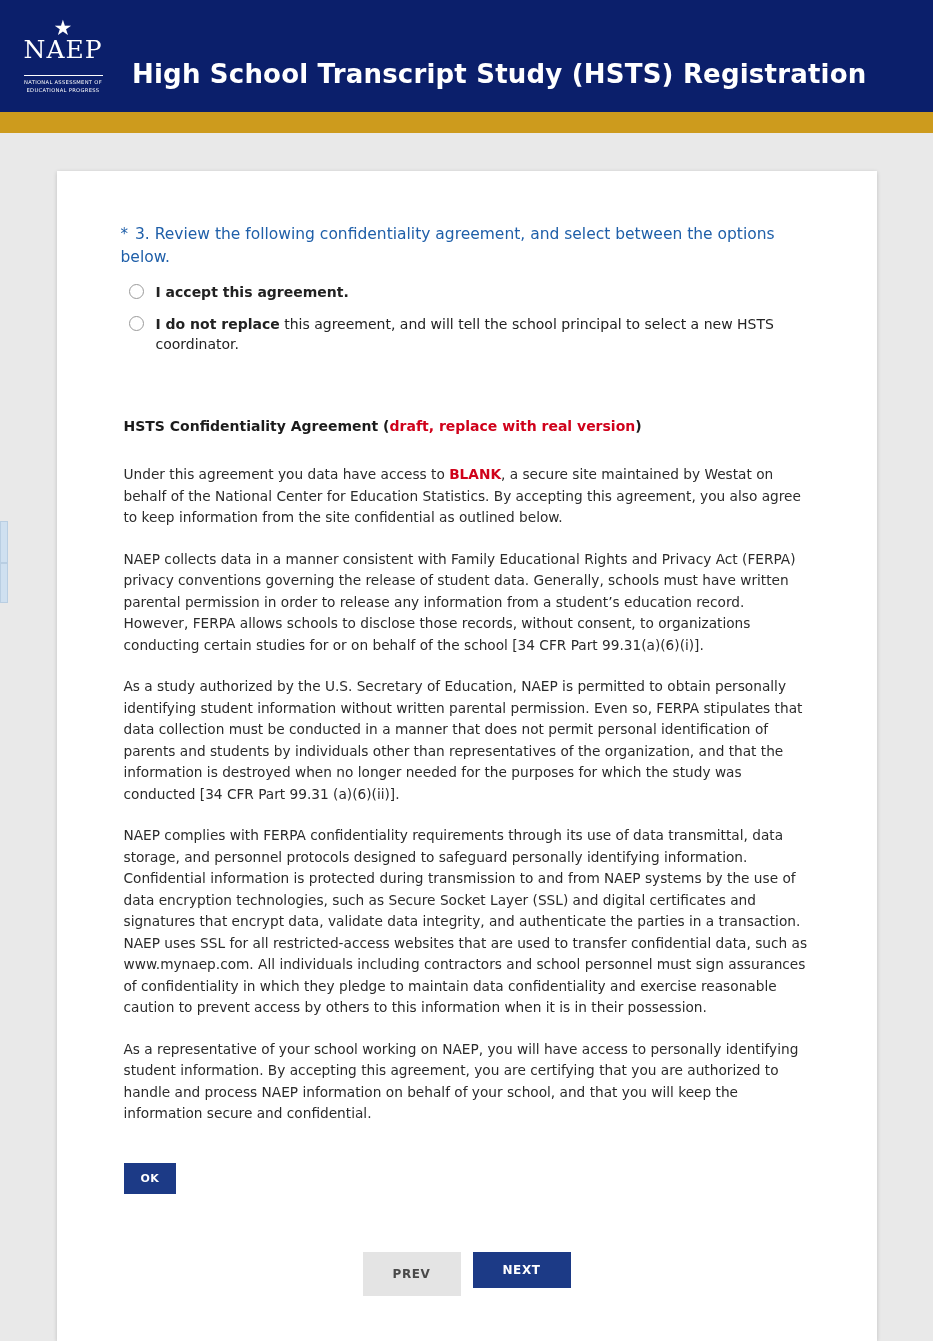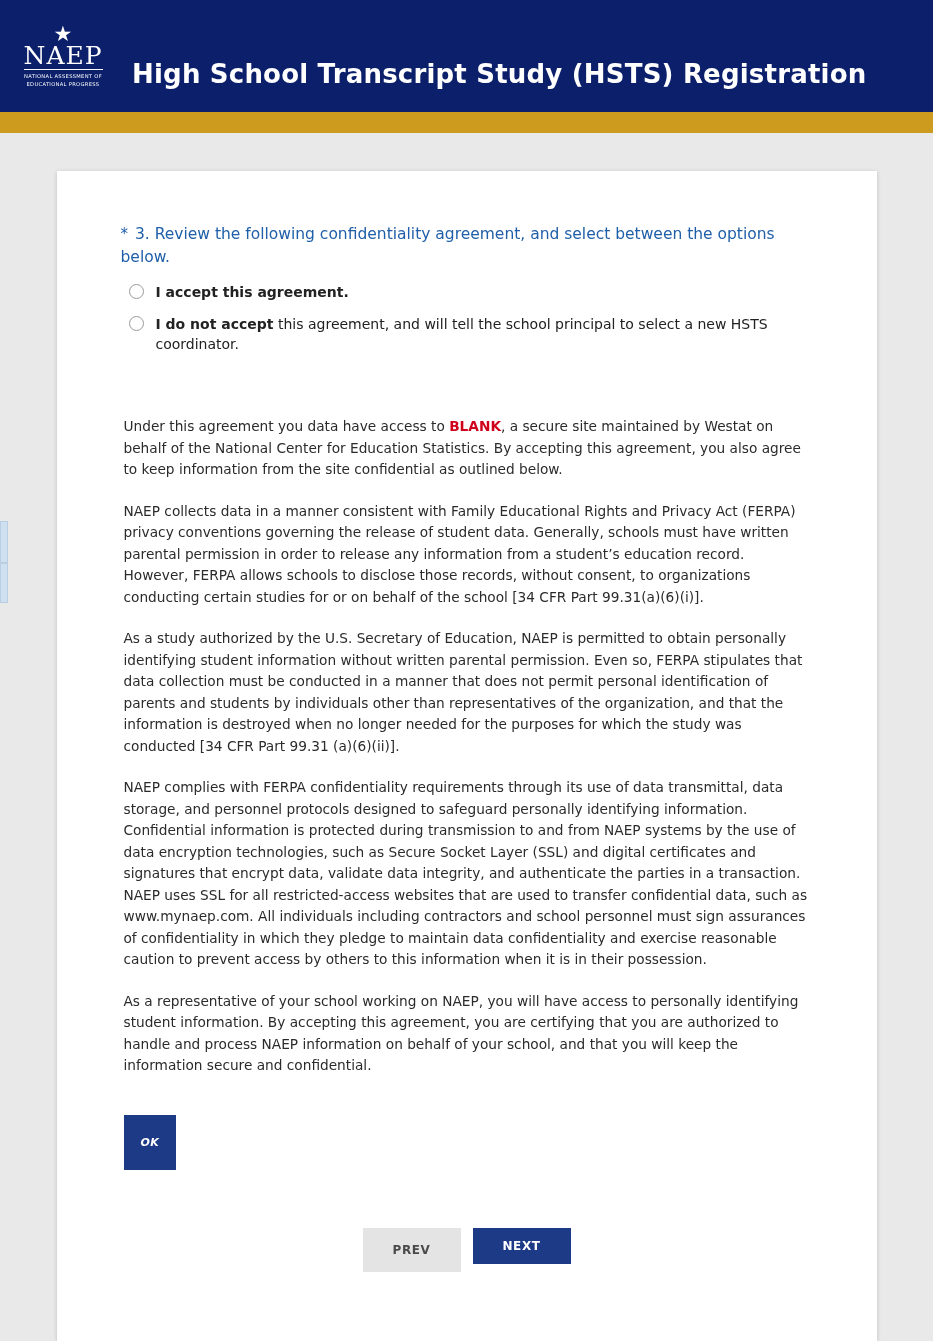--- a/index.html
+++ b/index.html
@@ -38,21 +38,21 @@
     font-size: 21px;
     color: #fff;
     margin-bottom: -2px;
   }
   .logo .naep {
     font-family: "DejaVu Serif", "Liberation Serif", serif;
     font-size: 25px;
     letter-spacing: 1px;
     font-weight: 400;
     border-bottom: 1.5px solid #fff;
-    padding-bottom: 1px;
+    padding-bottom: 13px;
   }
   .logo .sub {
     font-size: 5.2px;
     letter-spacing: .3px;
     text-align: center;
     margin-top: 3px;
     line-height: 1.5;
   }
   .header-title {
     color: #ffffff;
@@ -158,24 +158,23 @@
 
   
   .ok-btn {
     margin-top: 18px;
     background: #1c3a86;
     color: #fff;
     border: none;
     font-size: 11px;
     font-weight: bold;
     letter-spacing: .4px;
-    padding: 21px 17px;
-    cursor: pointer;
-    font-family: "DejaVu Sans", "Liberation Sans", sans-serif;
-    font-style: italic;
+    padding: 9px 17px;
+    cursor: pointer;
+    font-family: "DejaVu Sans", "Liberation Sans", sans-serif;
   }
   .nav-btns {
     display: flex;
     justify-content: center;
     gap: 12px;
     margin-top: 58px;
   }
   .btn-prev {
     background: #e4e4e4;
     color: #4a4a4a;
@@ -230,26 +229,29 @@
     <div class="options">
       <div class="opt-row">
         <div class="radio"></div>
         <div class="opt-label">
           <b>I accept this agreement.</b><span></span>
         </div>
       </div>
       <div class="opt-row">
         <div class="radio"></div>
         <div class="opt-label">
-          <b>I do not accept</b><span> this agreement, and will tell the school principal to select a new HSTS coordinator.</span>
+          <b>I do not replace</b><span> this agreement, and will tell the school principal to select a new HSTS coordinator.</span>
         </div>
       </div>
     </div>
 
     <div class="agreement">
+      <div class="agr-title">
+        <span>HSTS Confidentiality Agreement (</span><span class="draft">draft, replace with real version</span><span>)</span>
+      </div>
 
       <p class="agr-p">
         <span>Under this agreement you data have access to </span><span class="blank">BLANK</span><span>, a secure site maintained by Westat on behalf of the National Center for Education Statistics. By accepting this agreement, you also agree to keep information from the site confidential as outlined below.</span>
       </p>
       <p class="agr-p">NAEP collects data in a manner consistent with Family Educational Rights and Privacy Act (FERPA) privacy conventions governing the release of student data. Generally, schools must have written parental permission in order to release any information from a student’s education record. However, FERPA allows schools to disclose those records, without consent, to organizations conducting certain studies for or on behalf of the school [34 CFR Part 99.31(a)(6)(i)].</p>
       <p class="agr-p">As a study authorized by the U.S. Secretary of Education, NAEP is permitted to obtain personally identifying student information without written parental permission. Even so, FERPA stipulates that data collection must be conducted in a manner that does not permit personal identification of parents and students by individuals other than representatives of the organization, and that the information is destroyed when no longer needed for the purposes for which the study was conducted [34 CFR Part 99.31 (a)(6)(ii)].</p>
       <p class="agr-p">NAEP complies with FERPA confidentiality requirements through its use of data transmittal, data storage, and personnel protocols designed to safeguard personally identifying information. Confidential information is protected during transmission to and from NAEP systems by the use of data encryption technologies, such as Secure Socket Layer (SSL) and digital certificates and signatures that encrypt data, validate data integrity, and authenticate the parties in a transaction. NAEP uses SSL for all restricted-access websites that are used to transfer confidential data, such as www.mynaep.com.  All individuals including contractors and school personnel must sign assurances of confidentiality in which they pledge to maintain data confidentiality and exercise reasonable caution to prevent access by others to this information when it is in their possession.</p>
       <p class="agr-p">As a representative of your school working on NAEP, you will have access to personally identifying student information.  By accepting this agreement, you are certifying that you are authorized to handle and process NAEP information on behalf of your school, and that you will keep the information secure and confidential.</p>
 
       <button class="ok-btn">OK</button>

